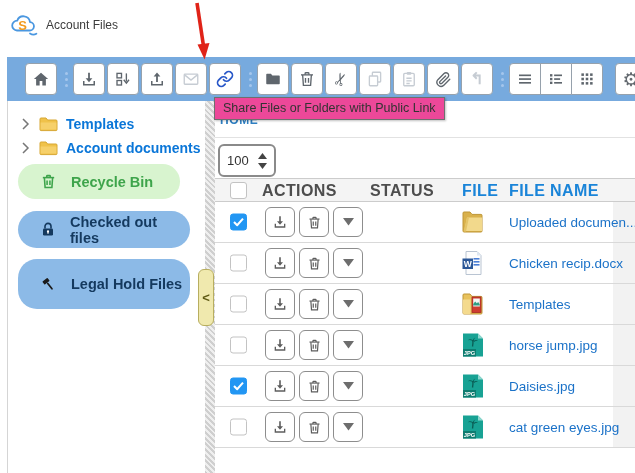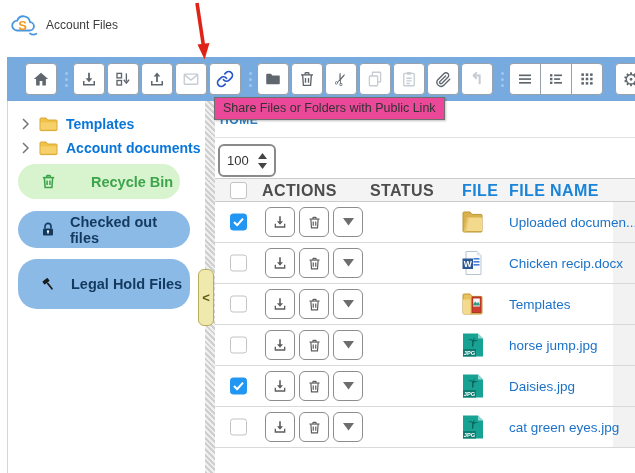--- a/index.html
+++ b/index.html
@@ -266,21 +266,21 @@
         </span>
       <span class="tfold">
           <svg width="19" height="16" viewBox="0 0 19 16">
             <path d="M1 3 a1 1 0 0 1 1 -1 h5 l1.6 2 H17 a1 1 0 0 1 1 1 v8.6 a1 1 0 0 1 -1 1 H2 a1 1 0 0 1 -1 -1 z" fill="#f0c24a" stroke="#d7a733" stroke-width="1"></path>
             <path d="M1.6 6.5 h15.8 v7 H1.6 z" fill="#f6d06a"></path>
           </svg>
         </span>
       <span class="tlabel">Account documents</span>
     </div>
 
-    <div class="pill pill-green" style="top:63px; width:162px; height:35px;gap:20px;">
+    <div class="pill pill-green" style="top:63px; width:162px; height:35px;">
       <span class="picon">
           <svg width="17" height="17" viewBox="0 0 24 24" fill="none" stroke="#3ea44b" stroke-width="2.2">
             <path d="M4 6.5 h16"></path>
             <path d="M9.5 6.3 v-1.6 a1 1 0 0 1 1 -1 h3 a1 1 0 0 1 1 1 v1.6"></path>
             <path d="M6.2 6.7 l1 13.8 h9.6 l1 -13.8"></path>
             <path d="M10 10.5 v6.5 M14 10.5 v6.5"></path>
           </svg>
         </span>
       <span class="plabel">Recycle Bin</span>
     </div>

